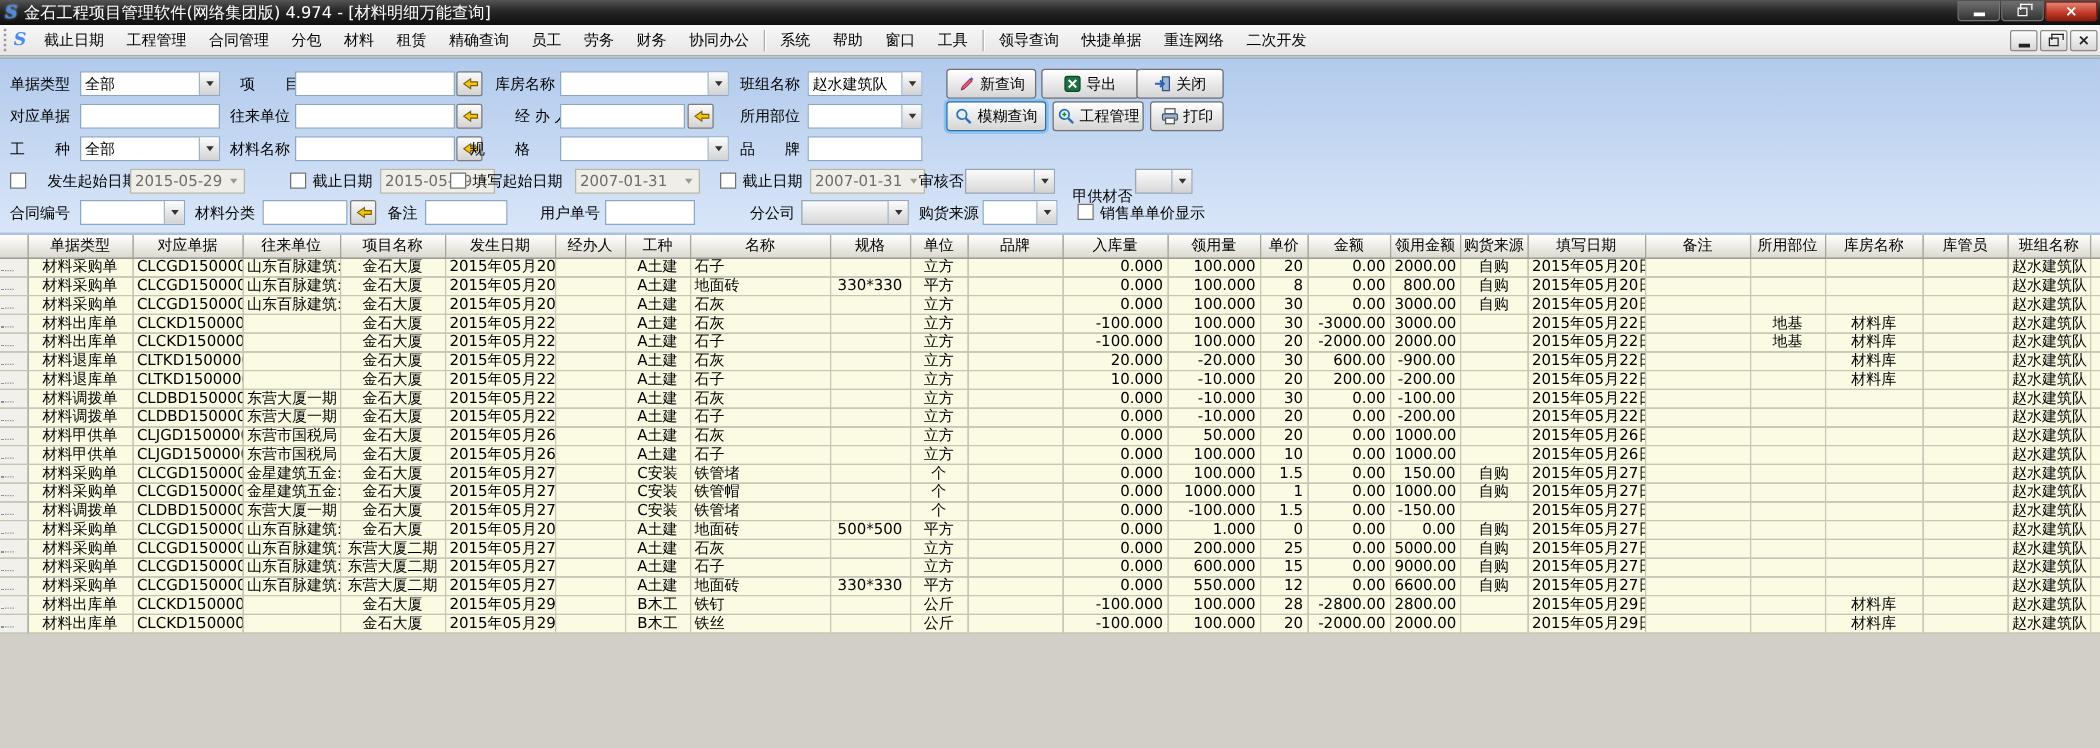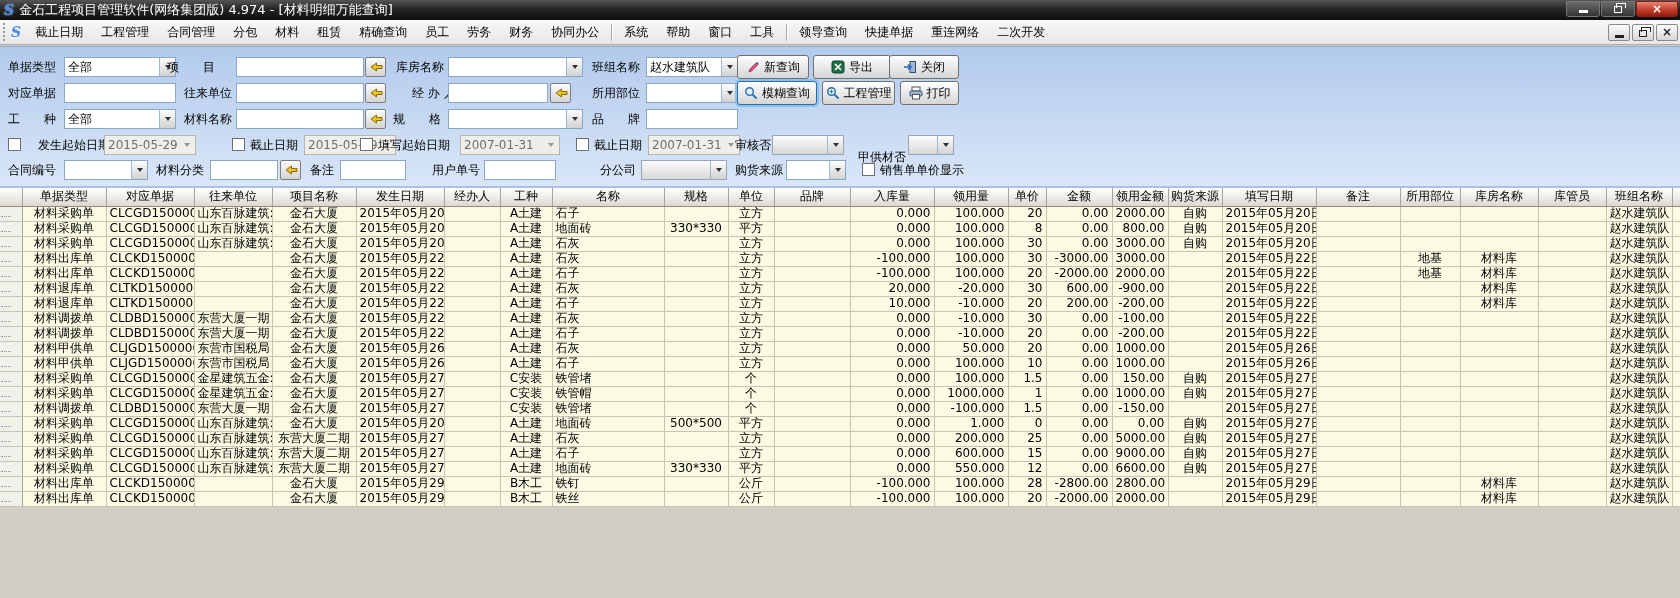--- a/index.html
+++ b/index.html
@@ -33,21 +33,21 @@
   .combo .val { flex:1; padding:2px 3px; line-height:14px; white-space:nowrap; overflow:hidden; }
   .combo .arr { width:16px; background:linear-gradient(#fdfdfd,#d2d2d2); border-left:1px solid #9fb6cf; display:flex; align-items:center; justify-content:center; }
   .tri { width:0; height:0; border-left:3px solid transparent; border-right:3px solid transparent; border-top:4px solid #333; }
   .combo.gray { background:linear-gradient(#fbfbfb,#d8d8d8); border-color:#97a5b4; }
   .combo.disabled { background:#efeee8; border-color:#b6b6aa; }
   .combo.disabled .val { color:#6f6f6a; }
   .combo.disabled .arr { background:none; border-left:none; }
   .combo.disabled .tri { border-top-color:#99998f; }
   .lkb { position:absolute; width:21px; height:20px; border:1px solid #7d7d7d; border-radius:2px; background:linear-gradient(#fbfbfb,#d3d3d3); display:flex; align-items:center; justify-content:center; }
   .cb { position:absolute; width:13px; height:13px; background:#fff; border:1px solid #707070; }
-  .abtn { position:absolute; height:24px; border:1px solid #707070; border-radius:3px; background:linear-gradient(#ffffff,#ececec 45%,#d5d5d5); display:flex; align-items:center; justify-content:center; gap:4px; white-space:nowrap; }
+  .abtn { position:absolute; height:24px; border:1px solid #707070; border-radius:3px; background:linear-gradient(#ffffff,#ececec 45%,#d5d5d5); display:flex; align-items:center; justify-content:center; gap:4px; white-space:nowrap;margin-left:20px; }
   .abtn.focused { box-shadow:0 0 0 2px #86c2ef; border-color:#2f6da5; }
 
   
   .grid-wrap { position:absolute; left:0; top:186px; width:1680px; height:326px; overflow:hidden; }
   table { border-collapse:collapse; table-layout:fixed; width:1700px; }
   thead th { height:19px; background:linear-gradient(#ffffff,#dcd9cf); border-top:2px solid #a9c2e2; border-right:1px solid #a5a5a0; border-bottom:1px solid #8d8d88; font-weight:normal; font-size:12px; padding:0 2px; white-space:nowrap; overflow:hidden; color:#000; }
   tbody td { height:15px; background:#fbfbe4; border-right:1px solid #c6c6b2; border-bottom:1px solid #c6c6b2; font-size:12px; line-height:13px; padding:0 3px; white-space:nowrap; overflow:hidden; color:#000; }
   tbody td.sel { background:#f1f0ea; border-right:1px solid #a5a5a0; text-align:left; padding:0 1px; }
   .dots { display:inline-block; width:10px; height:4px; border-bottom:1px dotted #8f8f8f; }
   td.c,th { text-align:center; } td.l { text-align:left; } td.r { text-align:right; }
@@ -113,21 +113,21 @@
 
 <div class="filters">
 
   <span class="fl" style="left:8px;top:10px">单据类型</span>
   <span class="combo" style="left:64px;top:10px;width:112px">
     <span class="val">全部</span>
     <span class="arr">
         <span class="tri"></span>
       </span>
   </span>
-  <span class="fl" style="left:167px;top:10px">项　　目</span>
+  <span class="fl" style="left:192px;top:10px">项　　目</span>
   <span class="inp" style="left:236px;top:10px;width:128px"></span>
   <span class="lkb" style="left:365px;top:10px">
     <svg class="bicon" viewBox="0 0 14 14">
         <path d="M13 5.5 H7.5 V3 L2 7 l5.5 4 V8.5 H13 z" fill="#f2c21d" stroke="#7d6000" stroke-width="0.9"></path>
       </svg>
   </span>
   <span class="fl" style="left:396px;top:10px">库房名称</span>
   <span class="combo" style="left:448px;top:10px;width:135px">
     <span class="val"></span>
     <span class="arr">
@@ -217,21 +217,21 @@
         <span class="tri"></span>
       </span>
   </span>
   <span class="fl" style="left:184px;top:62px">材料名称</span>
   <span class="inp" style="left:236px;top:62px;width:128px"></span>
   <span class="lkb" style="left:365px;top:62px">
     <svg class="bicon" viewBox="0 0 14 14">
         <path d="M13 5.5 H7.5 V3 L2 7 l5.5 4 V8.5 H13 z" fill="#f2c21d" stroke="#7d6000" stroke-width="0.9"></path>
       </svg>
   </span>
-  <span class="fl" style="left:393px;top:62px">规　　格</span>
+  <span class="fl" style="left:376px;top:62px">规　　格</span>
   <span class="combo" style="left:448px;top:62px;width:135px">
     <span class="val"></span>
     <span class="arr">
         <span class="tri"></span>
       </span>
   </span>
   <span class="fl" style="left:592px;top:62px">品　　牌</span>
   <span class="inp" style="left:646px;top:62px;width:92px"></span>
 
   <span class="cb" style="left:8px;top:91px"></span>

